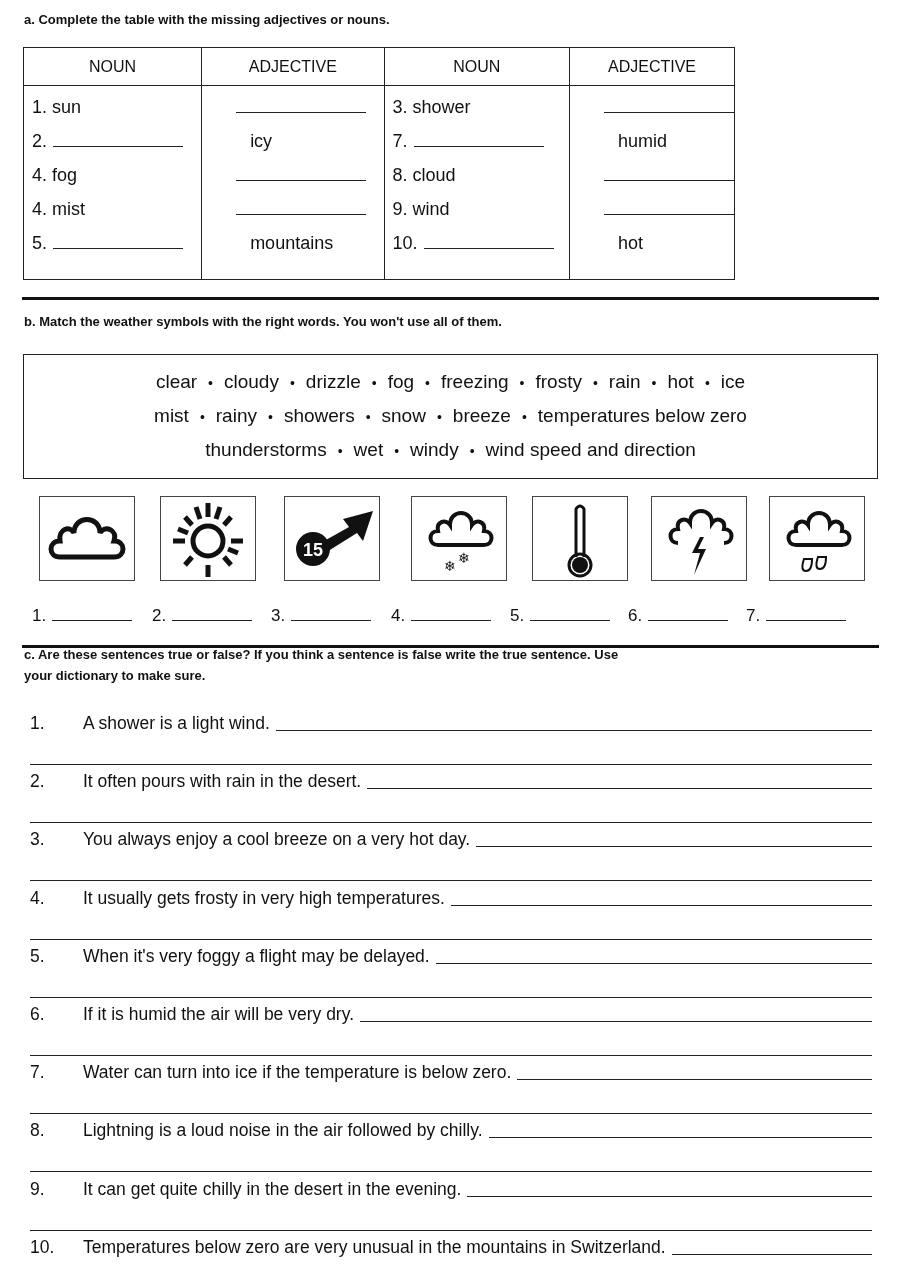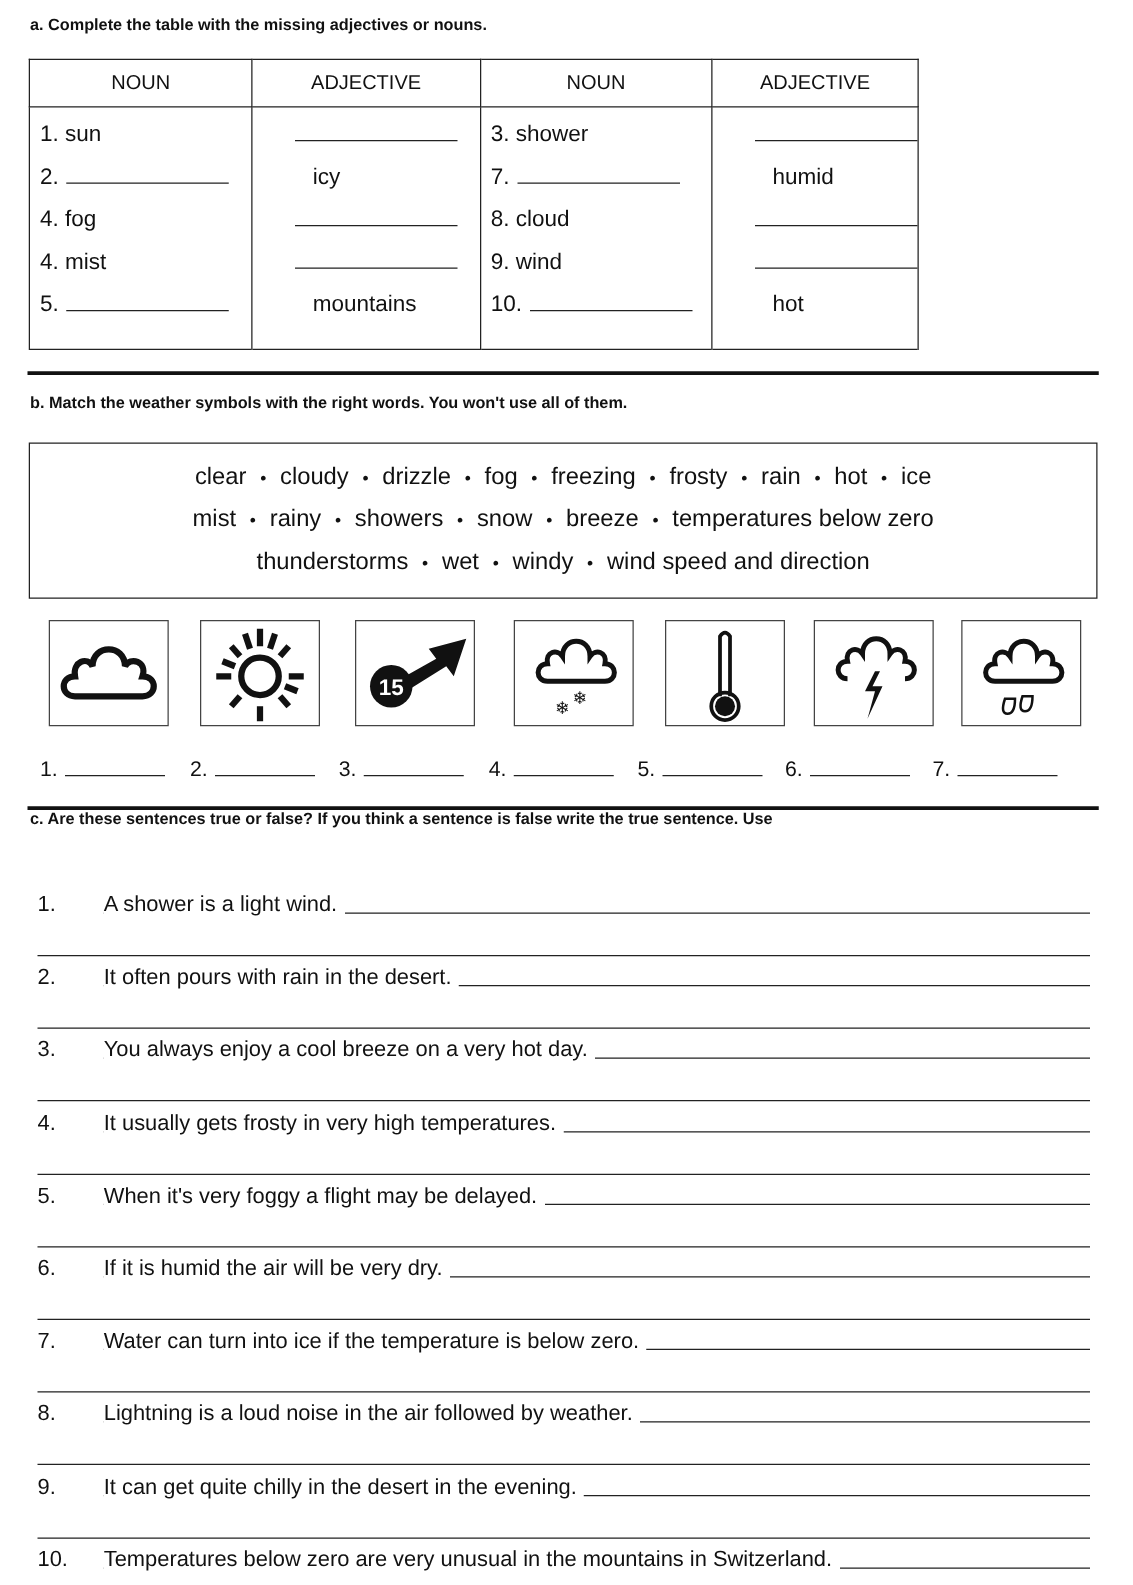--- a/index.html
+++ b/index.html
@@ -152,20 +152,21 @@
     <div class="ans" style="left: 371px;"><span>4.</span><span class="b"></span></div>
     <div class="ans" style="left: 490px;"><span>5.</span><span class="b"></span></div>
     <div class="ans" style="left: 608px;"><span>6.</span><span class="b"></span></div>
     <div class="ans" style="left: 726px;"><span>7.</span><span class="b"></span></div>
   </div>
 
 <div class="hrule" style="top:645px;"></div>
 
 <div class="heading" style="top:644px; line-height:21px;">
   <div>c. Are these sentences true or false? If you think a sentence is false write the true sentence. Use</div>
+  <div>your dictionary to make sure.</div>
 </div>
 
 <div id="questions">
     <div class="qitem" style="top: 713px;">
       <div class="qline1"></div>
       <div class="qline2"></div>
       <span class="qnum">1.</span>
       <span class="qtxt">A shower is a light wind.</span>
     </div>
     <div class="qitem" style="top: 771.2px;">
@@ -201,21 +202,21 @@
     <div class="qitem" style="top: 1062.2px;">
       <div class="qline1"></div>
       <div class="qline2"></div>
       <span class="qnum">7.</span>
       <span class="qtxt">Water can turn into ice if the temperature is below zero.</span>
     </div>
     <div class="qitem" style="top: 1120.4px;">
       <div class="qline1"></div>
       <div class="qline2"></div>
       <span class="qnum">8.</span>
-      <span class="qtxt">Lightning is a loud noise in the air followed by weather.</span>
+      <span class="qtxt">Lightning is a loud noise in the air followed by chilly.</span>
     </div>
     <div class="qitem" style="top: 1178.6px;">
       <div class="qline1"></div>
       <div class="qline2"></div>
       <span class="qnum">9.</span>
       <span class="qtxt">It can get quite chilly in the desert in the evening.</span>
     </div>
     <div class="qitem" style="top: 1236.8px;">
       <div class="qline1"></div>
       <span class="qnum">10.</span>

